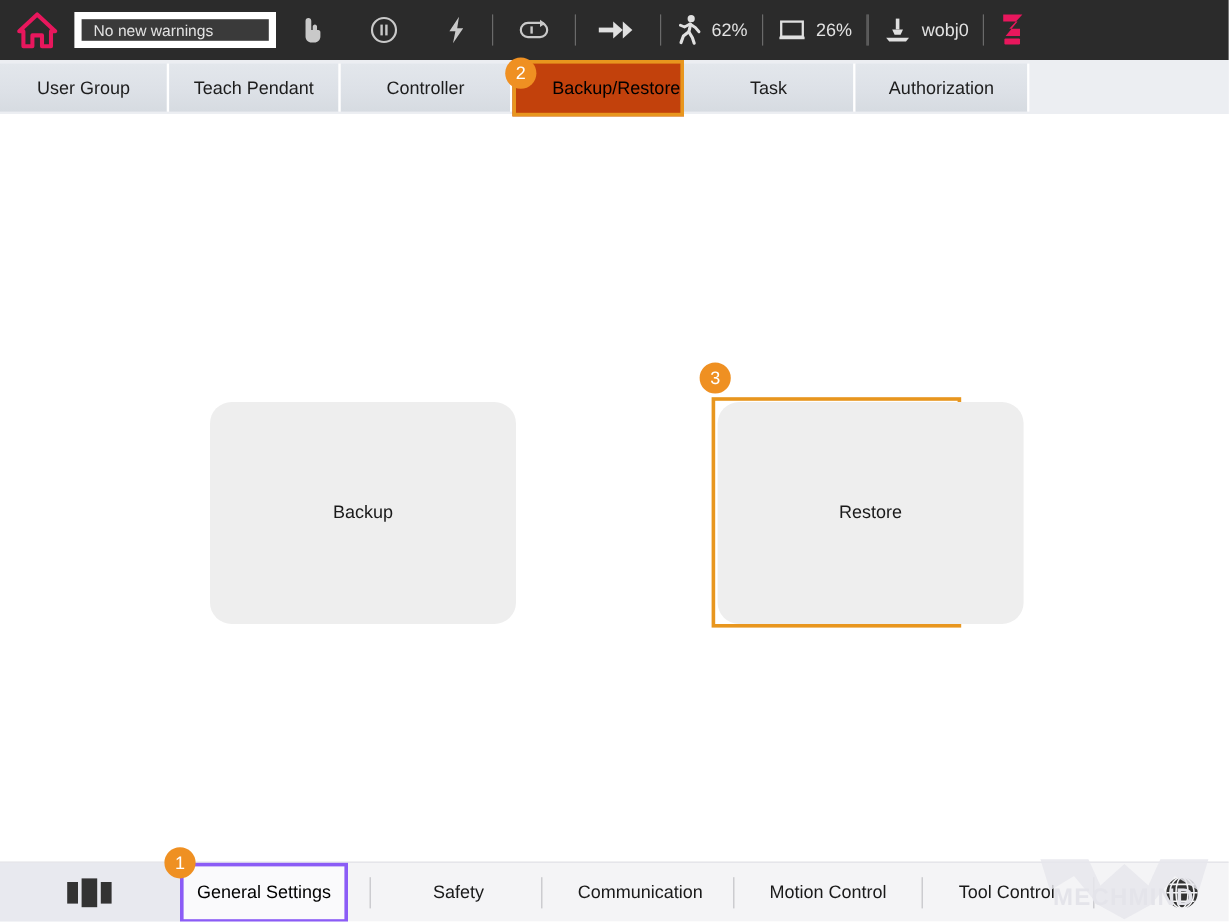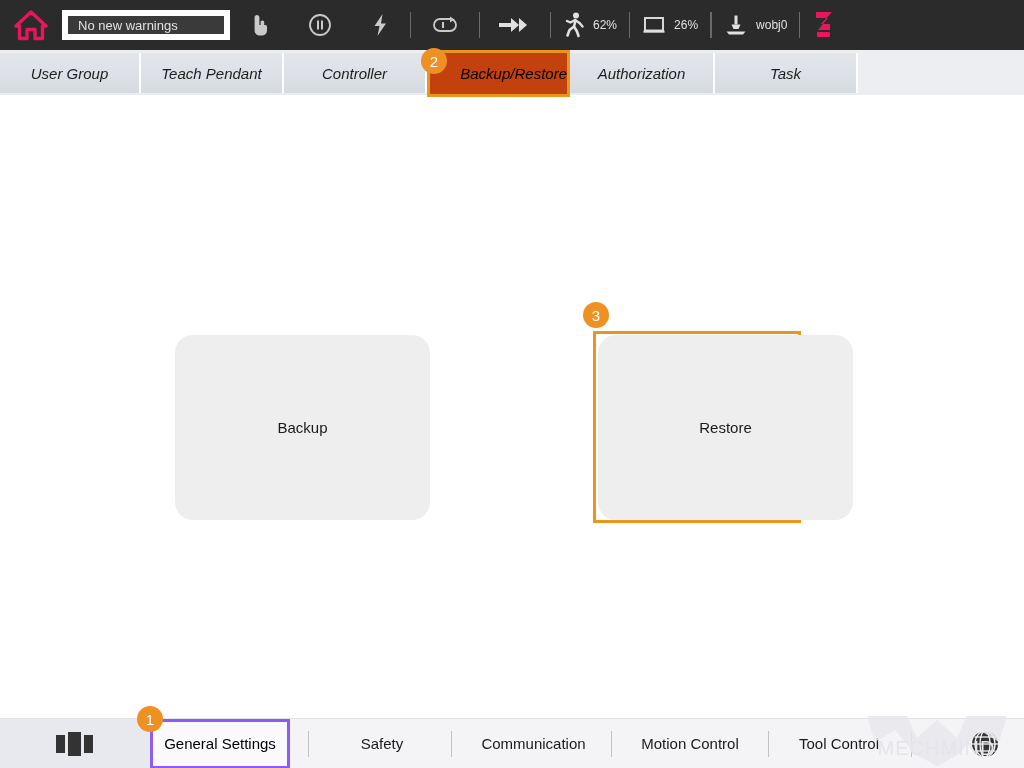--- a/index.html
+++ b/index.html
@@ -60,21 +60,21 @@
   }
 
   .tb-group {
     height: 50px;
     display: flex; align-items: center;
     gap: 8px;
     flex: 0 0 auto;
   }
 
   .tb-text {
-    font-size: 12px;
+    font-size: 15px;
     color: #e2e2e2;
     white-space: nowrap;
   }
 
   
   .tabstrip {
     position: absolute;
     left: 0; top: 50px;
     width: 1024px; height: 45px;
     background: #eceef2;
@@ -85,21 +85,20 @@
   .tab {
     height: 40px;
     margin-top: 3px;
     display: flex; align-items: center; justify-content: center;
     font-size: 15px;
     color: #1d1d1d;
     background: linear-gradient(to bottom, #e3e7ec 0%, #dde1e7 55%, #d6dbe1 100%);
     border-right: 2px solid #ffffff;
     white-space: nowrap;
     flex: 0 0 auto;
-    font-style: italic;
   }
   .tab.w1 { width: 141px; }
   .tab.w2 { width: 143px; }
   .tab.w3 { width: 143px; }
   .tab.w4 { width: 143px; }
   .tab.w5 { width: 143px; }
   .tab.w6 { width: 145px; }
 
   .tab.active {
     background: #c2410c;
@@ -211,21 +210,21 @@
     width: 175px; height: 60px;
     pointer-events: none;
     opacity: 1;
   }
   .wm-text {
     position: absolute;
     left: 0; bottom: 8px;
     width: 175px;
     text-align: center;
     font-size: 20px;
-    font-weight: normal;
+    font-weight: bold;
     letter-spacing: 1px;
     color: #e4e4ea;
     font-family: "Liberation Sans", sans-serif;
   }
 
   
   .badge {
     position: absolute;
     width: 26px; height: 26px;
     border-radius: 50%;
@@ -375,25 +374,25 @@
     </div>
     <div class="tab w2">
       <span>Teach Pendant</span>
     </div>
     <div class="tab w3">
       <span>Controller</span>
     </div>
     <div class="tab w4 active">
       <span>Backup/Restore</span>
     </div>
+    <div class="tab w5">
+      <span>Task</span>
+    </div>
     <div class="tab w6">
       <span>Authorization</span>
-    </div>
-    <div class="tab w5">
-      <span>Task</span>
     </div>
     <div class="tabstrip-filler"></div>
   </div>
 
   <div class="content">
 
     <div class="big-btn btn-backup">
       <span>Backup</span>
     </div>
 

